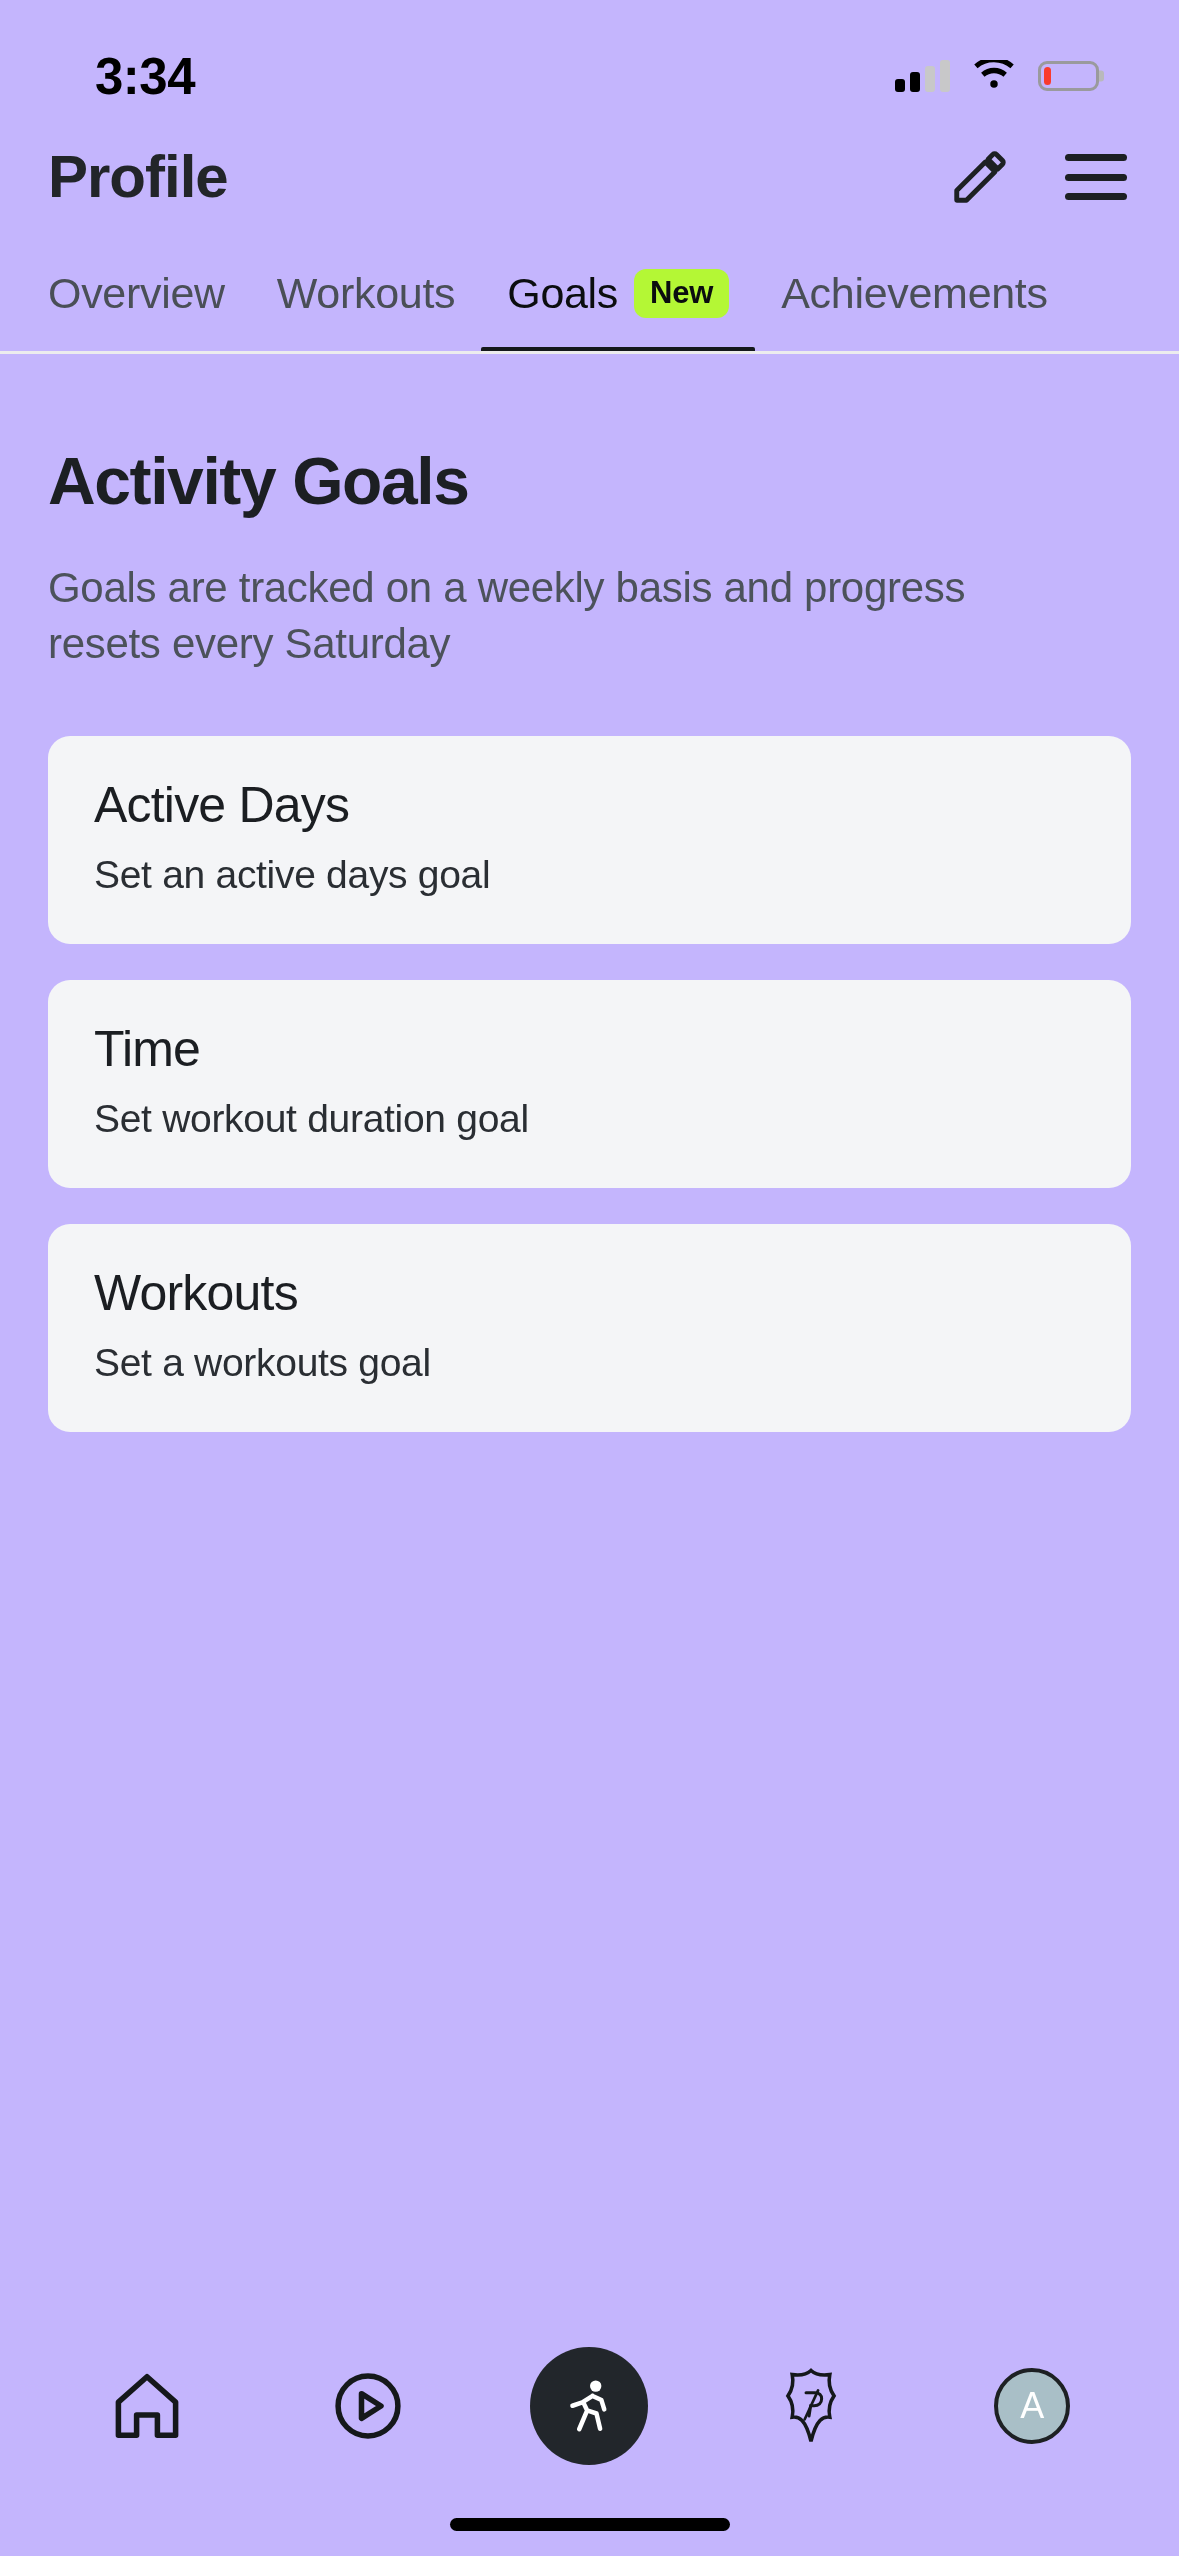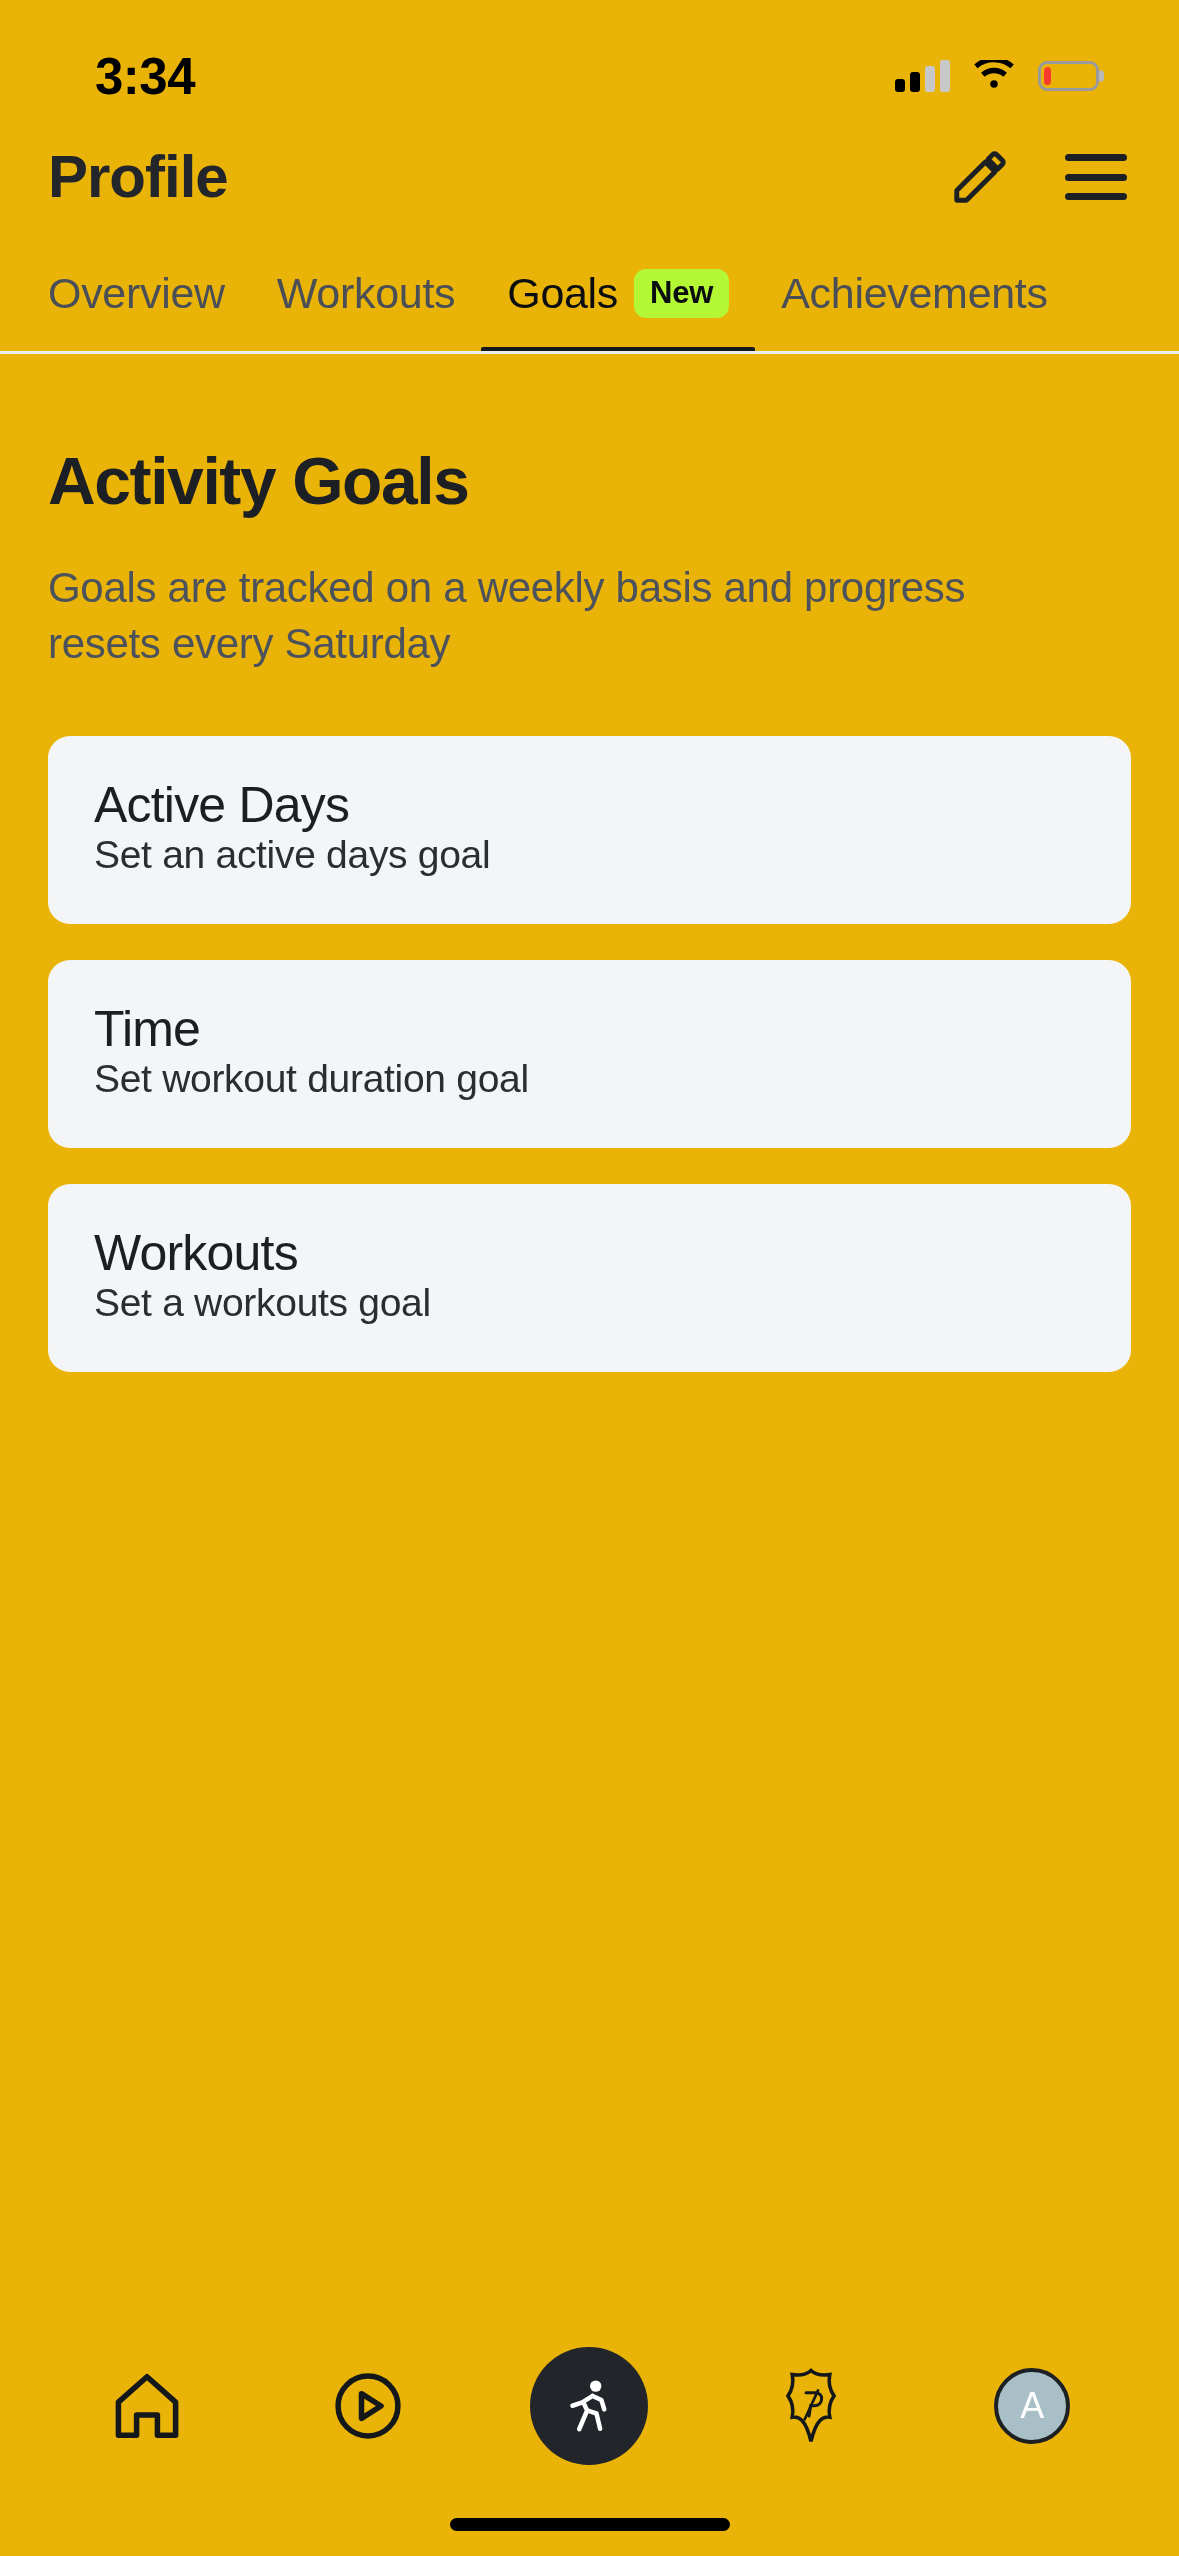--- a/index.html
+++ b/index.html
@@ -10,21 +10,21 @@
     background: #ffffff;
     font-family: "Liberation Sans", sans-serif;
     -webkit-font-smoothing: antialiased;
     overflow: hidden;
   }
 
   .phone {
     position: relative;
     width: 1179px;
     height: 2556px;
-    background: #eab308;
+    background: #c4b5fd;
     display: flex;
     flex-direction: column;
   }
 
   
   .status-bar {
     height: 118px;
     flex: 0 0 118px;
     display: flex;
     align-items: center;
@@ -184,20 +184,21 @@
   .goal-title {
     font-size: 50px;
     font-weight: 400;
     color: #1b1e22;
     letter-spacing: -0.8px;
     line-height: 1.1;
   }
   .goal-sub {
     font-size: 39px;
     color: #2a2e33;
+    margin-top: 20px;
     letter-spacing: -0.3px;
     line-height: 1.15;
   }
 
   
   .banner-zone { padding: 0 18px; flex: 0 0 auto; margin-bottom: 34px; }
   .upgrade-banner {
     background: #ffffff;
     border-radius: 26px;
     box-shadow: 0 2px 18px rgba(16,20,26,0.16), 0 0 1px rgba(16,20,26,0.22);

